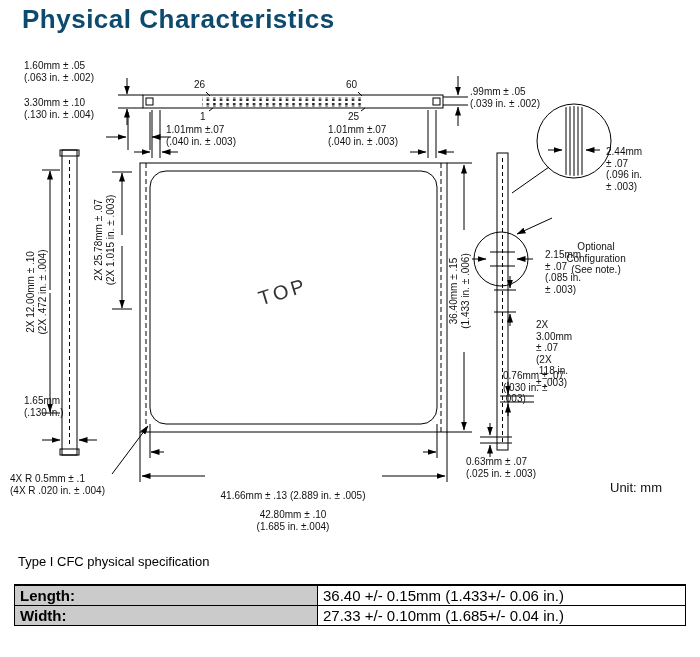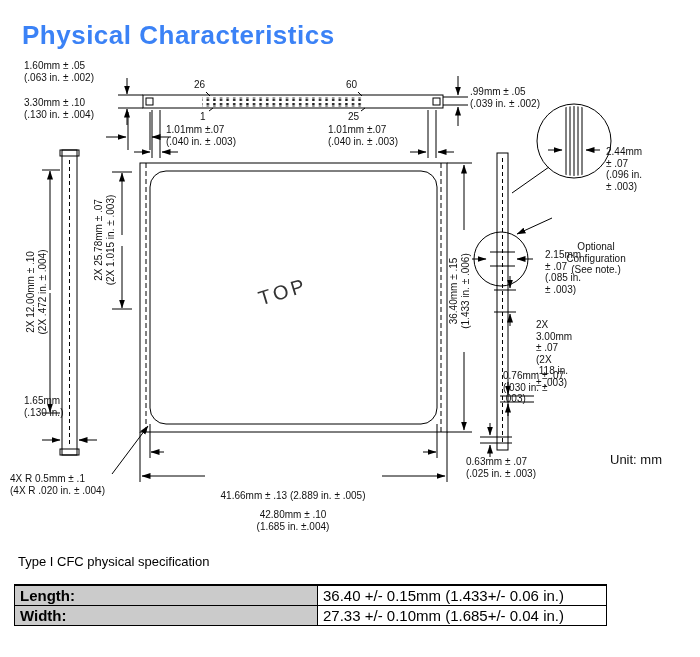--- a/index.html
+++ b/index.html
@@ -1,39 +1,39 @@
 <!DOCTYPE html>
 <html><head>
 <meta charset="utf-8">
 <style>
   html,body{margin:0;padding:0;}
   body{
     width:700px;height:657px;position:relative;background:#fff;color:#000;
     font-family:"Liberation Sans",sans-serif;overflow:hidden;
   }
   .title{
-    position:absolute;left:22px;top:20px;margin:0;
-    font-size:26px;font-weight:bold;color:#3b82f6;letter-spacing:.5px;
+    position:absolute;left:22px;top:4px;margin:0;
+    font-size:26px;font-weight:bold;color:#0c4a6e;letter-spacing:.5px;
   }
   .diagram{position:absolute;left:0;top:50px;width:572px;height:505px;}
   .diagram svg{position:absolute;left:0;top:0;}
   .lbl{
     position:absolute;font-size:10px;line-height:11.5px;
     white-space:pre-line;color:#111;
   }
   .center{text-align:center;transform:translateX(-50%);margin-top:48px;}
   .rot{transform:translate(-50%,-50%) rotate(-90deg);text-align:center;white-space:pre-line;}
   .toplbl{
     position:absolute;font-size:20px;letter-spacing:3px;color:#333;
     transform:translate(-50%,-50%) rotate(-17deg);
   }
-  .unit{font-size:13px;white-space:nowrap;}
+  .unit{font-size:13px;white-space:nowrap;margin-top:28px;}
   .caption{position:absolute;left:18px;top:554px;font-size:13px;}
   table.spec{
-    position:absolute;left:14px;top:584px;width:593px;
+    position:absolute;left:14px;top:584px;width:672px;
     border-collapse:collapse;font-size:15px;border-top:2px solid #000;
   }
   .spec td{border:1px solid #000;padding:0 5px;height:19px;}
   .spec td.k{background:#cbcbcb;font-weight:bold;width:292px;}
 </style>
 </head>
 <body>
 
 <h1 class="title">Physical Characteristics</h1>
 

